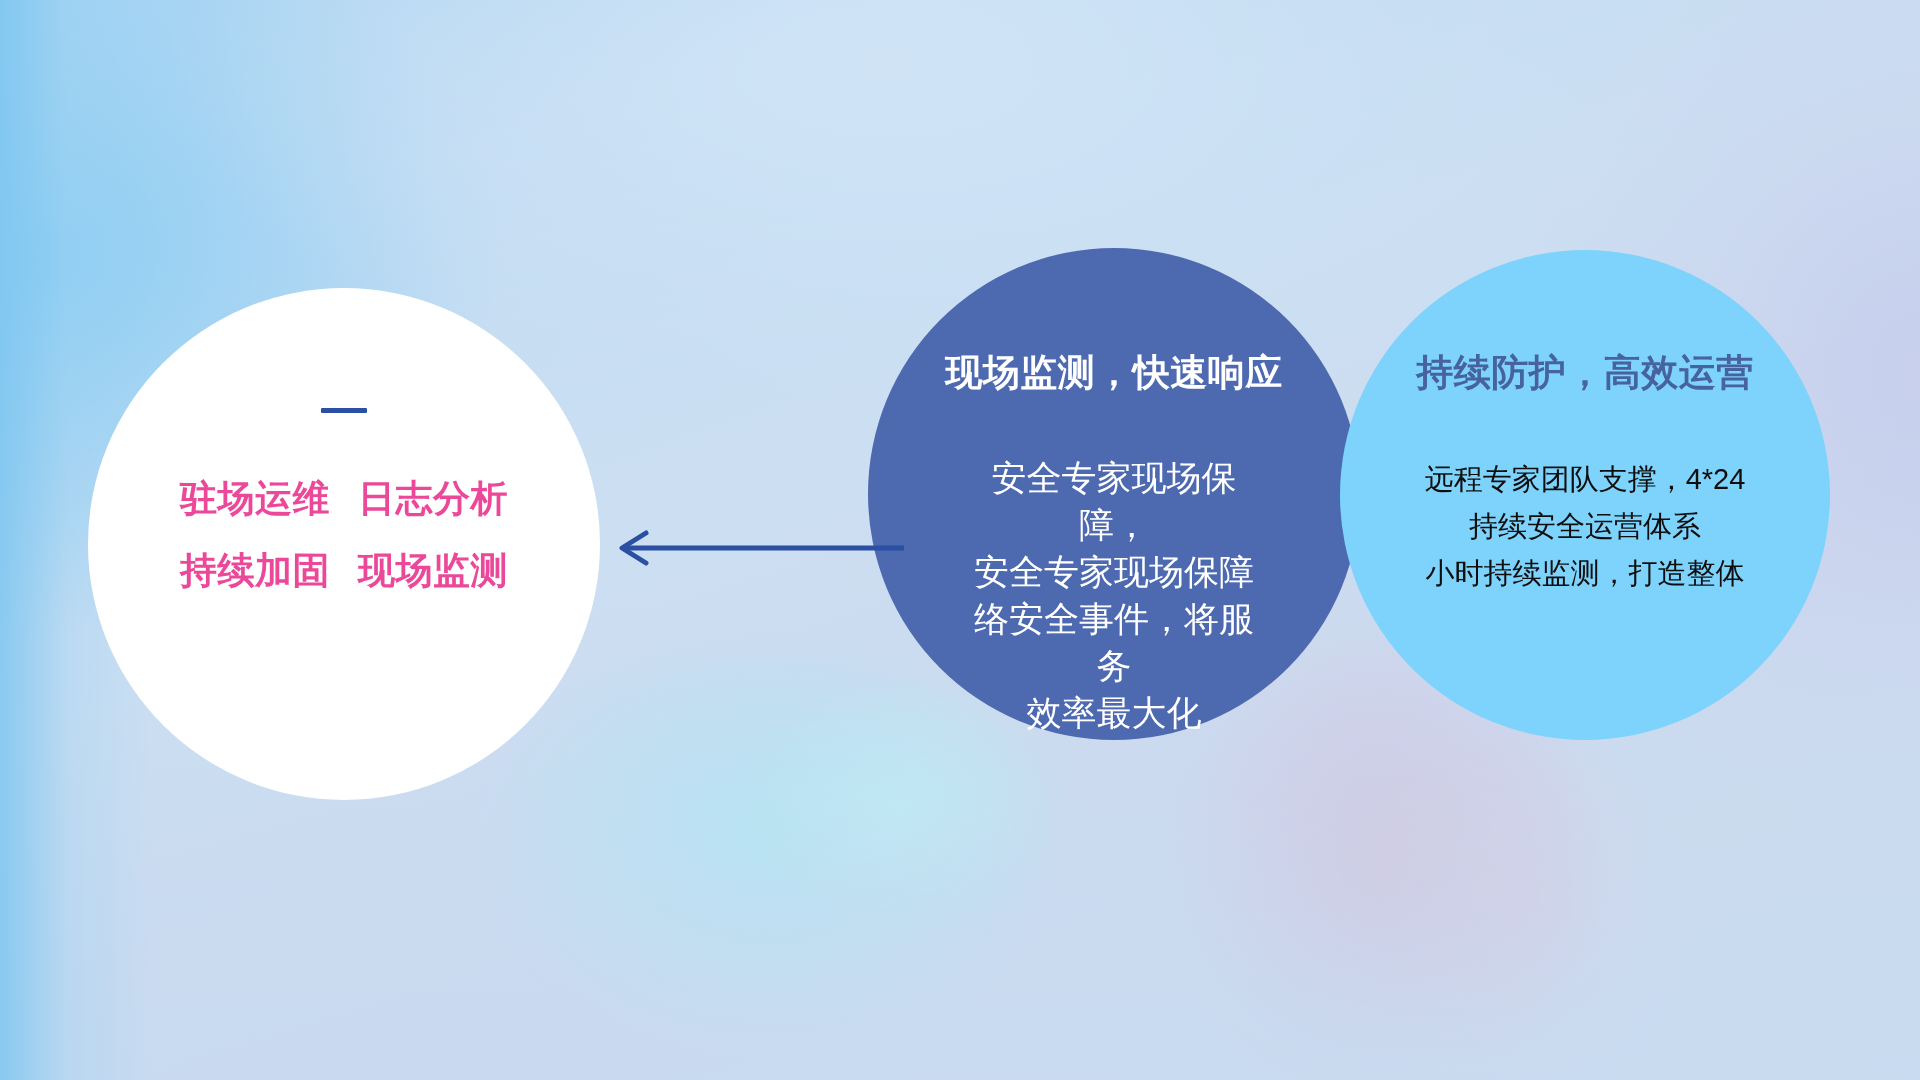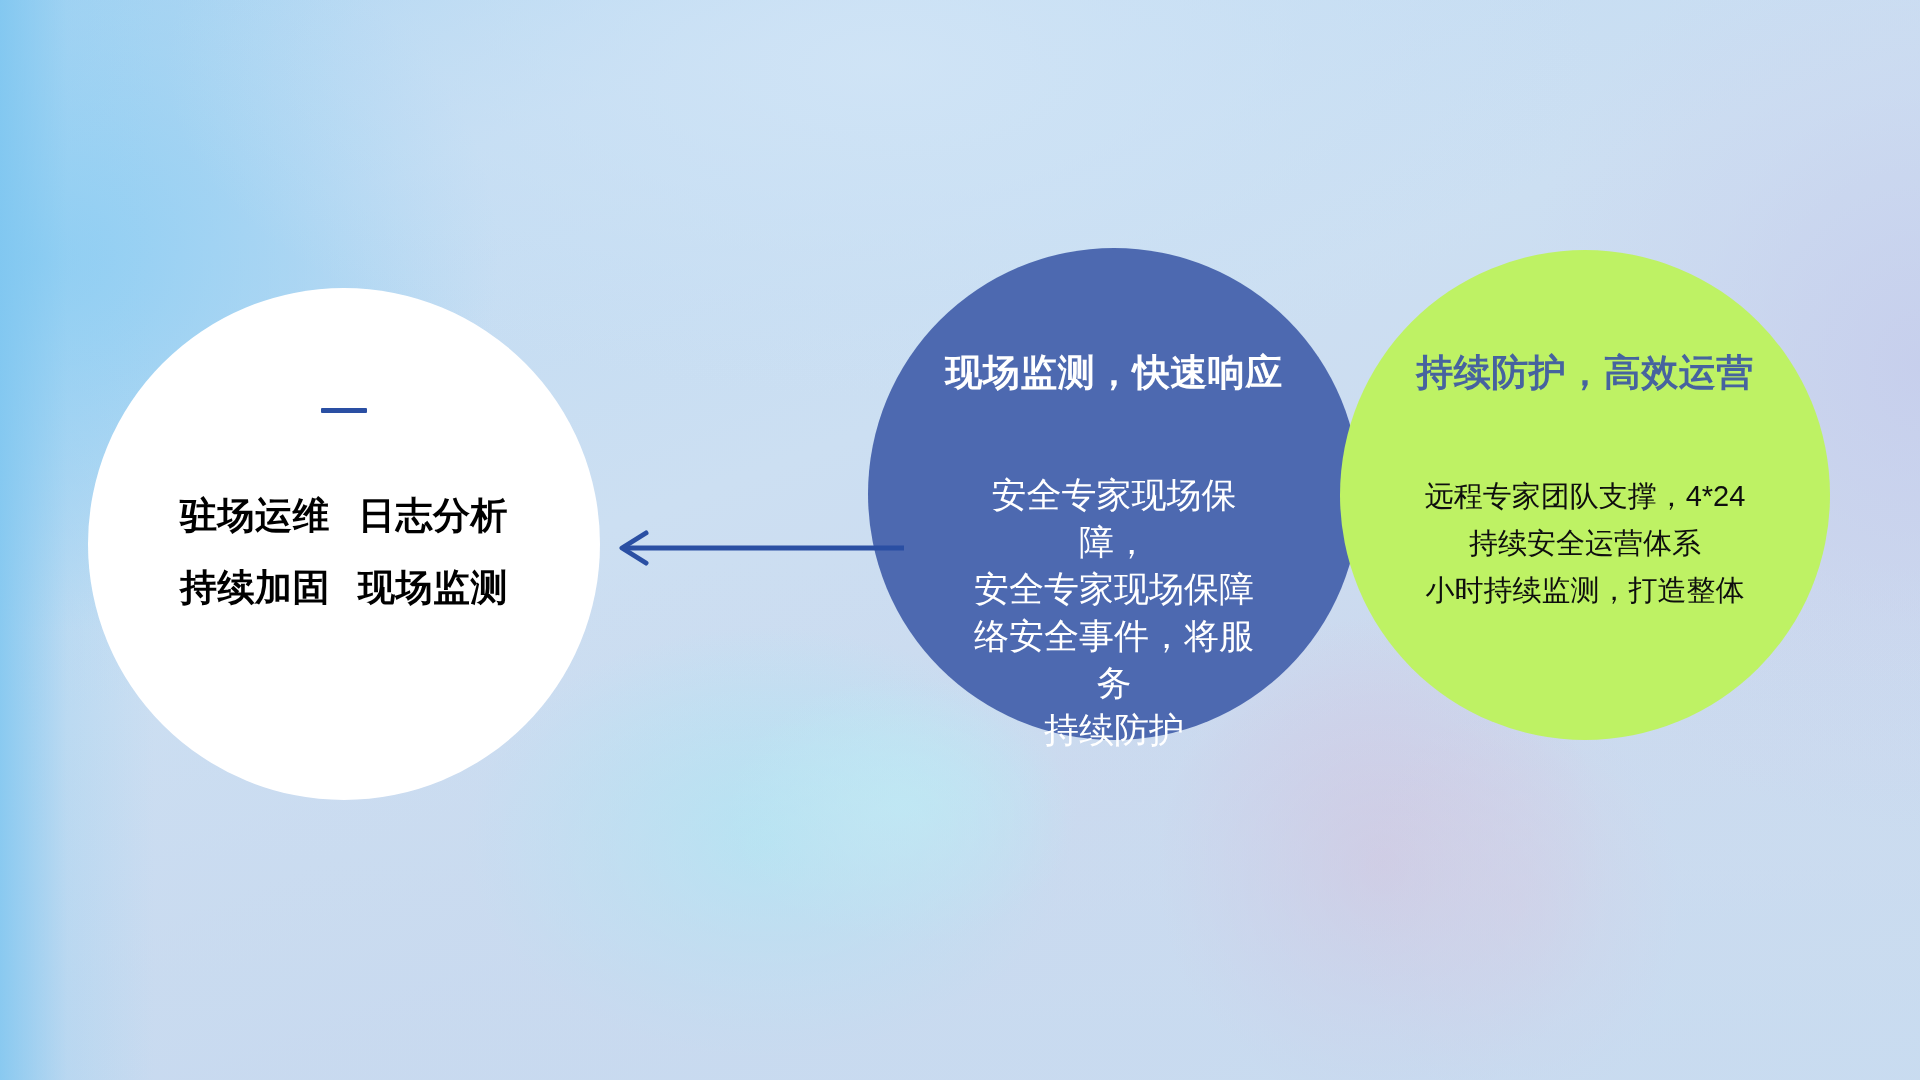--- a/index.html
+++ b/index.html
@@ -71,21 +71,20 @@
   }
 
   
   .circle {
     position: absolute;
     border-radius: 50%;
     box-sizing: border-box;
     display: flex;
     flex-direction: column;
     align-items: center;
-    gap: 17px;
   }
 
   #circle-left {
     left: 88px;
     top: 288px;
     width: 512px;
     height: 512px;
     background: #ffffff;
     z-index: 4;
   }
@@ -95,36 +94,36 @@
     width: 492px;
     height: 492px;
     background: #4d69b0;
     z-index: 5;
   }
   #circle-right {
     left: 1340px;
     top: 250px;
     width: 490px;
     height: 490px;
-    background: #bef264;
+    background: #7dd3fc;
     z-index: 6;
   }
 
   
   #left-dash {
     width: 46px;
     height: 5px;
     background: #2a4fa3;
     border-radius: 1px;
     margin-top: 120px;
   }
   #left-keywords {
     margin-top: 50px;
     text-align: right;
-    color: #000000;
+    color: #ec4899;
     font-weight: 700;
     font-size: 37px;
     line-height: 72px;
     letter-spacing: 0.5px;
     white-space: nowrap;
   }
   .kw-row { display: block; }
   .kw-gap { display: inline-block; width: 28px; }
 
   
@@ -200,21 +199,21 @@
       <span class="kw-row"><span>持续加固</span><span class="kw-gap"></span><span>现场监测</span></span>
     </div>
   </div>
 
   <div class="circle" id="circle-middle">
     <div id="middle-title">现场监测，快速响应</div>
     <div id="middle-body">
       <div>安全专家现场保障，</div>
       <div>安全专家现场保障</div>
       <div>络安全事件，将服务</div>
-      <div>持续防护</div>
+      <div>效率最大化</div>
     </div>
   </div>
 
   <div class="circle" id="circle-right">
     <div id="right-title">持续防护，高效运营</div>
     <div id="right-body">
       <div>远程专家团队支撑，4*24</div>
       <div>持续安全运营体系</div>
       <div>小时持续监测，打造整体</div>
     </div>

